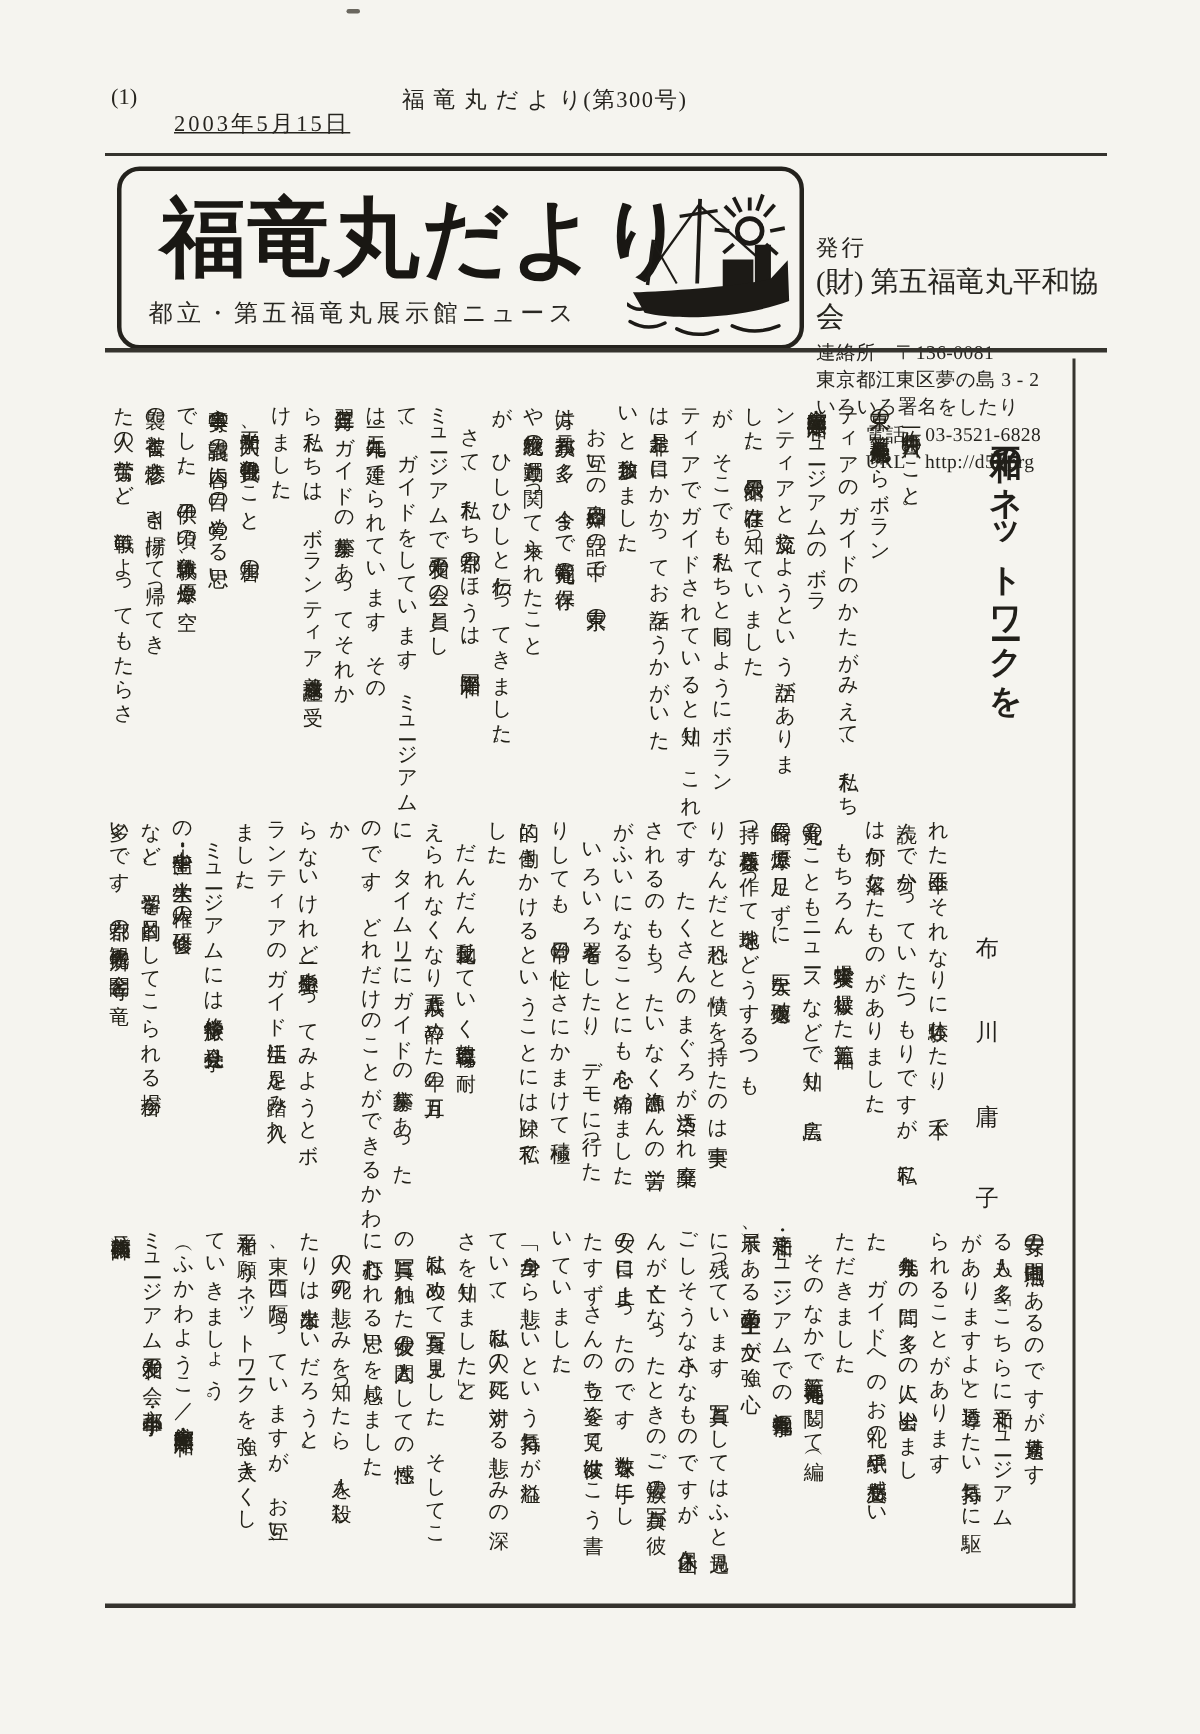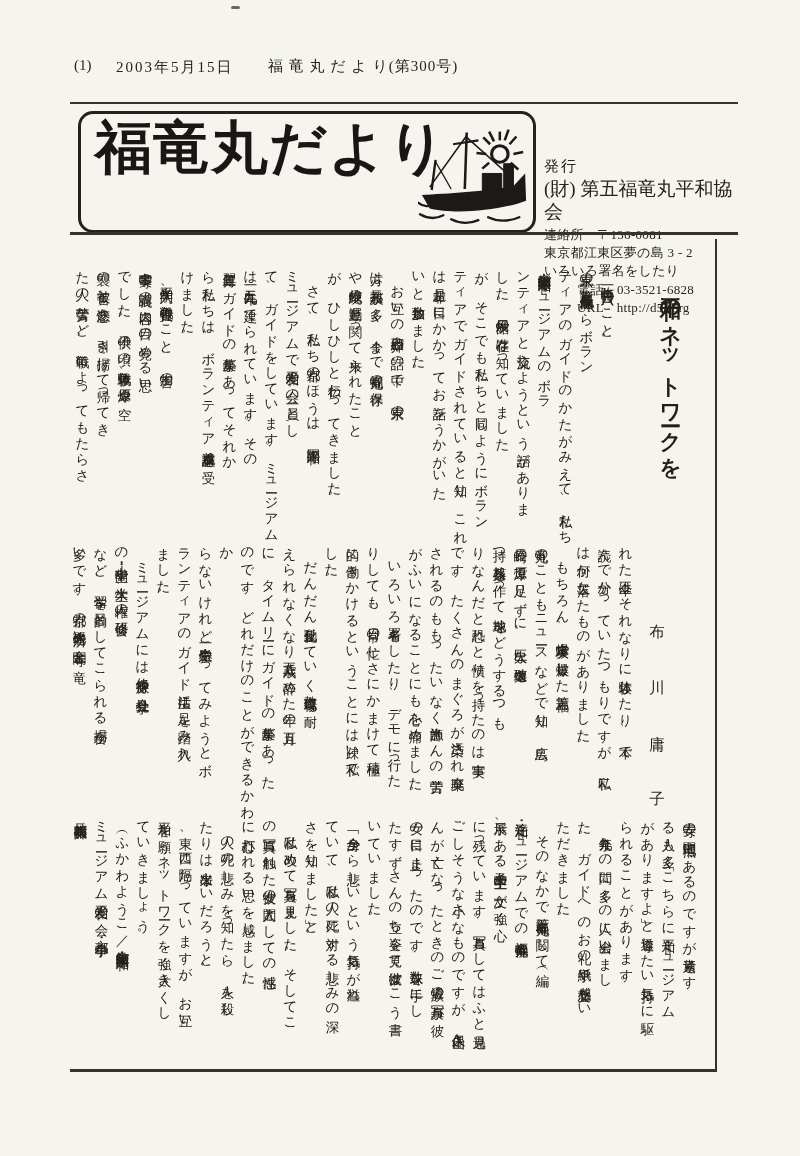--- a/index.html
+++ b/index.html
@@ -9,32 +9,32 @@
     margin:0 auto;
     background:#f5f4ef;
     font-family:"Liberation Serif","DejaVu Serif",serif;
     color:#26241f;
     overflow:hidden;
   }
   .speck{position:absolute;left:231px;top:6px;width:9px;height:3px;background:#6a675f;border-radius:2px;}
   
   .pageheader{position:absolute;top:57px;left:0;width:100%;height:22px;font-size:15px;}
   .ph-num{position:absolute;left:74px;top:0;}
-  .ph-date{position:absolute;left:116px;top:1px;letter-spacing:2px;}
+  .ph-date{position:absolute;left:116px;top:16px;letter-spacing:2px;text-decoration:underline;}
   .ph-title{position:absolute;left:268px;top:0;letter-spacing:1px;}
   .rule{position:absolute;background:#35332e;}
   .rule-top{left:70px;top:102px;width:668px;height:2px;}
   .rule-masthead{left:70px;top:232px;width:668px;height:2.5px;}
   
   .masthead-box{
     position:absolute;left:78px;top:111px;width:452px;height:116px;
     border:3px solid #24221d;border-radius:15px;background:transparent;
   }
   .mh-title{
-    position:absolute;left:14px;top:1px;margin:0;
+    position:absolute;left:14px;top:1px;margin:12px;
     font-size:57px;font-weight:900;letter-spacing:1px;line-height:1.15;
     color:#191713;
   }
   .mh-subtitle{
     position:absolute;left:18px;top:85px;
     font-size:16px;letter-spacing:3px;color:#2a2823;
   }
   .mh-ship{position:absolute;right:1px;top:3px;width:114px;height:110px;}
   
   .publisher{position:absolute;left:544px;top:113px;width:196px;font-size:13px;line-height:1.22;margin-top:44px;}
@@ -75,20 +75,21 @@
 
   <div class="pageheader">
     <span class="ph-num">(1)</span>
     <span class="ph-date">2003年5月15日</span>
     <span class="ph-title">福 竜 丸 だ よ り(第300号)</span>
   </div>
   <div class="rule rule-top"></div>
 
   <div class="masthead-box">
     <h1 class="mh-title">福竜丸だより</h1>
+    <div class="mh-subtitle">都立・第五福竜丸展示館ニュース</div>
     <svg class="mh-ship" viewBox="0 0 117 113">
       <g stroke="#1c1a16" stroke-width="2.6" fill="none">
         <circle cx="84" cy="38" r="8.5" stroke-width="3.2"></circle>
         <line x1="84" y1="24" x2="84" y2="15"></line>
         <line x1="74" y1="28" x2="67" y2="21"></line>
         <line x1="94" y1="28" x2="101" y2="20"></line>
         <line x1="70" y1="38" x2="60" y2="37"></line>
         <line x1="98" y1="38" x2="108" y2="36"></line>
         <line x1="73" y1="47" x2="66" y2="53"></line>
         <line x1="95" y1="47" x2="103" y2="54"></line>

